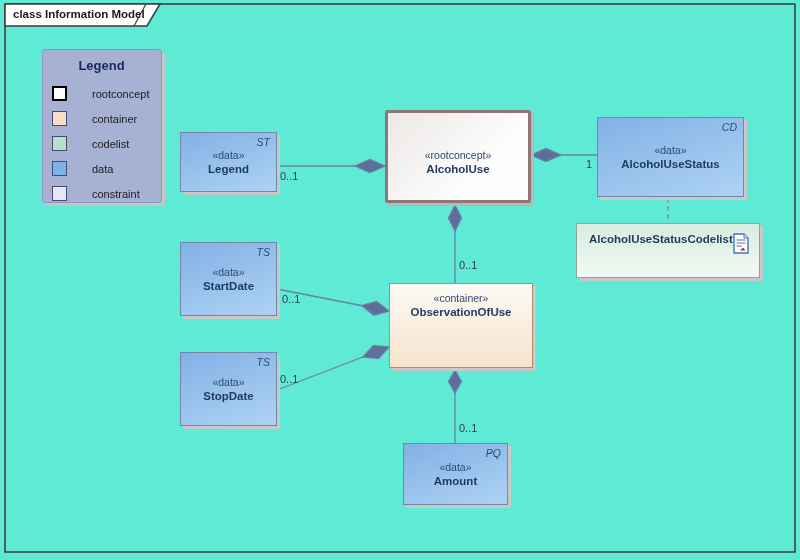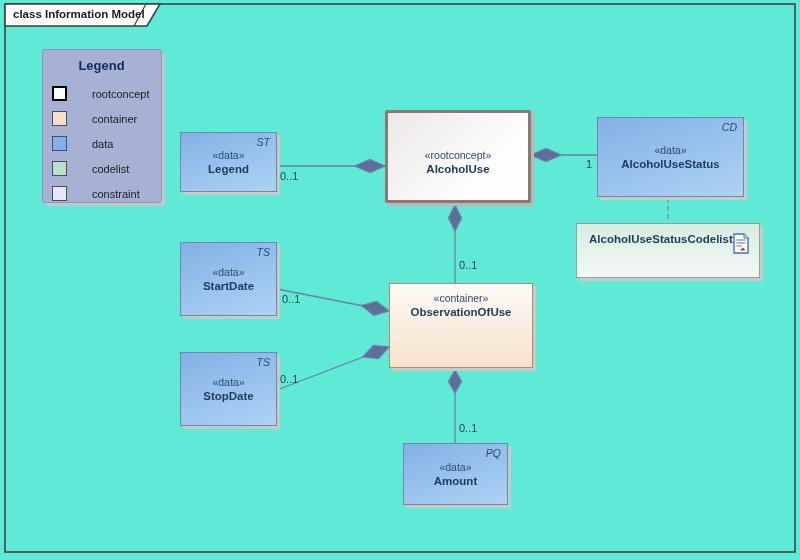--- a/index.html
+++ b/index.html
@@ -129,26 +129,26 @@
     <div class="legend-title">Legend</div>
     <div class="legend-row">
       <span class="swatch root" style="background-color: rgb(255, 255, 255);"></span>
       <span class="legend-label">rootconcept</span>
     </div>
     <div class="legend-row">
       <span class="swatch" style="background-color: rgb(247, 223, 198);"></span>
       <span class="legend-label">container</span>
     </div>
     <div class="legend-row">
+      <span class="swatch" style="background-color: rgb(181, 226, 197);"></span>
+      <span class="legend-label">codelist</span>
+    </div>
+    <div class="legend-row">
       <span class="swatch" style="background-color: rgb(125, 179, 232);"></span>
       <span class="legend-label">data</span>
-    </div>
-    <div class="legend-row">
-      <span class="swatch" style="background-color: rgb(181, 226, 197);"></span>
-      <span class="legend-label">codelist</span>
     </div>
     <div class="legend-row">
       <span class="swatch" style="background-color: rgb(230, 230, 247);"></span>
       <span class="legend-label">constraint</span>
     </div>
   </div>
 
   <div class="node data-node n-comment">
     <span class="tag">ST</span>
     <span class="stereo">«data»</span>

